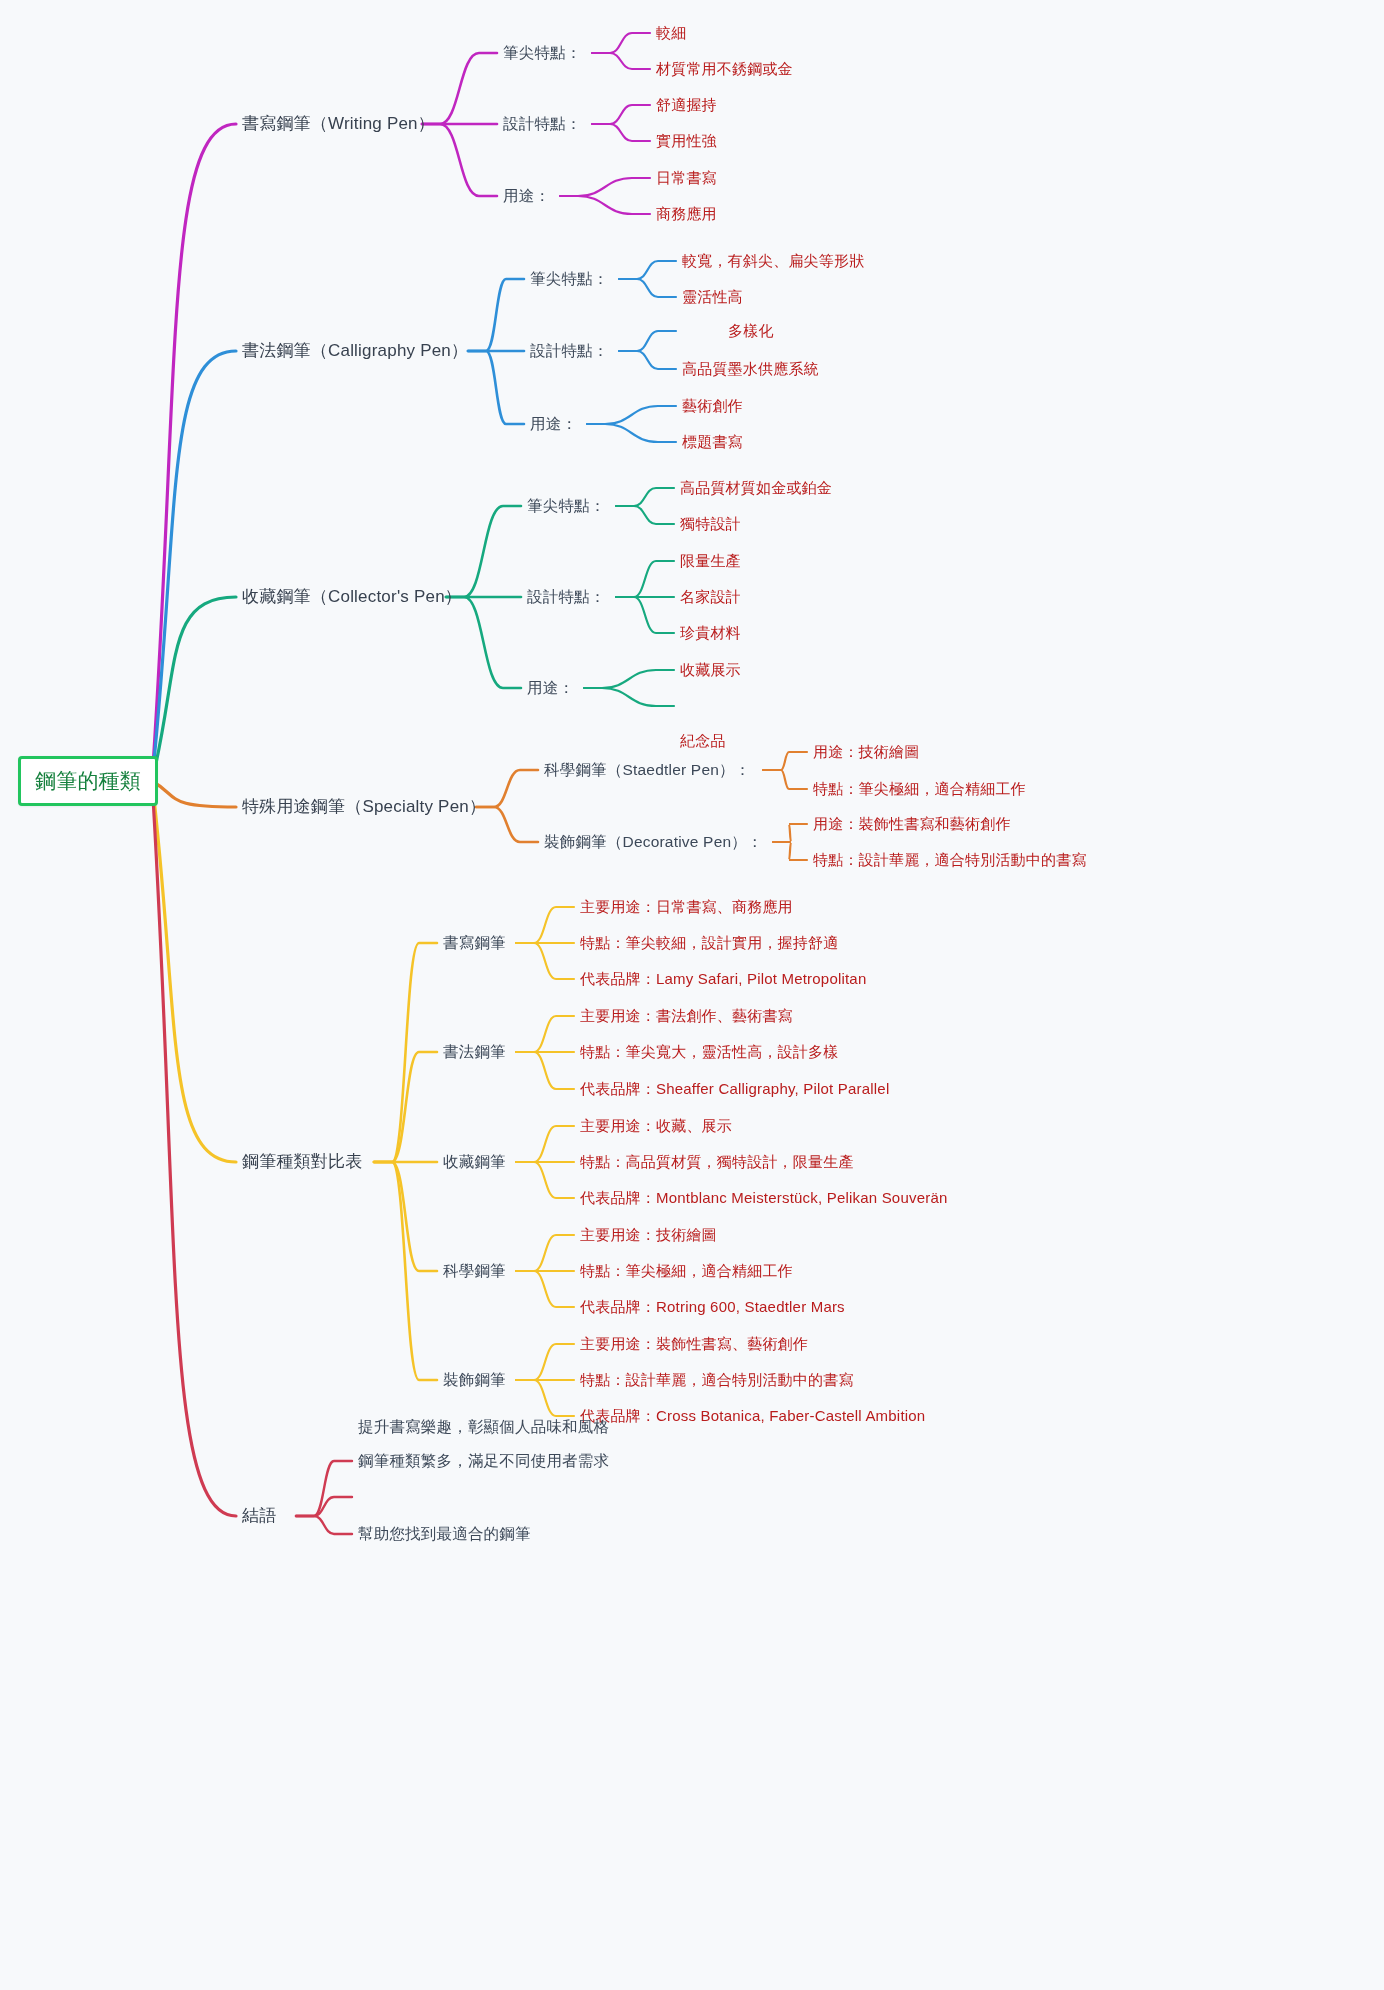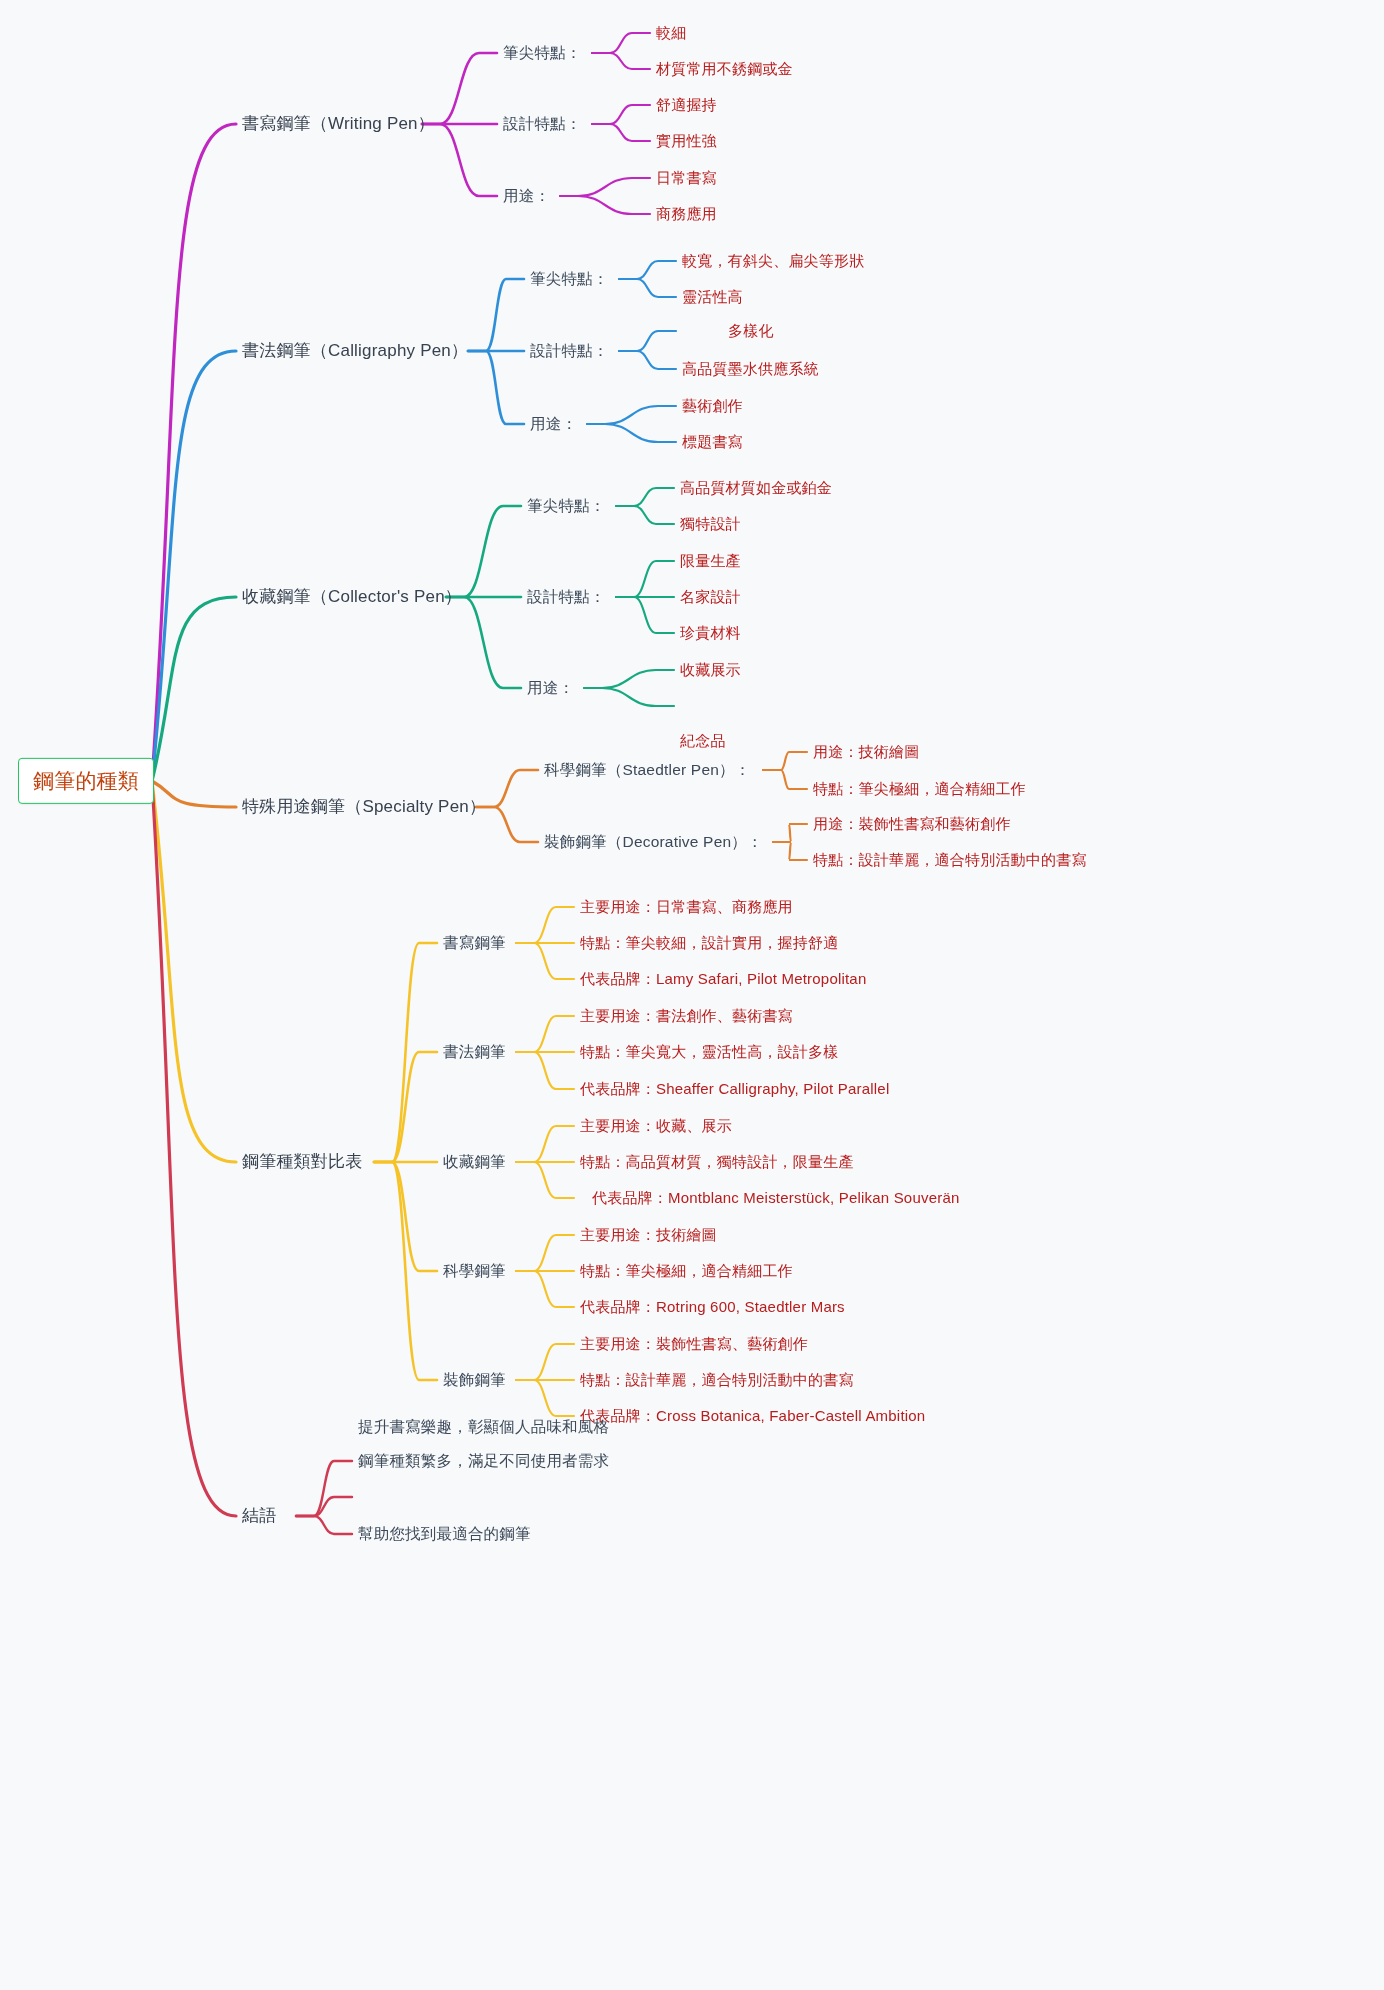--- a/index.html
+++ b/index.html
@@ -25,25 +25,25 @@
     position: absolute;
     color: #3c4858;
     font-size: 16px;
     line-height: 1.25;
     white-space: nowrap;
     transform: translateY(-50%);
     letter-spacing: 0.2px;
   }
   .node-root {
     background: #ffffff;
-    border: 1px solid #22c55e;
+    border: 3px solid #22c55e;
     border-radius: 4px;
     padding: 9px 14px;
     font-size: 21px;
-    color: #c2410c;
+    color: #15803d;
     box-shadow: 0 1px 2px rgba(40,50,70,0.06);
   }
   .node-l1 {
     font-size: 17px;
     color: #37414f;
   }
   .node-l2 {
     font-size: 15.5px;
     color: #3c4858;
   }
@@ -165,21 +165,21 @@
     <div class="node-label node-l3" style="left: 580px; top: 907px;">主要用途：日常書寫、商務應用</div>
     <div class="node-label node-l3" style="left: 580px; top: 943px;">特點：筆尖較細，設計實用，握持舒適</div>
     <div class="node-label node-l3" style="left: 580px; top: 979px;">代表品牌：Lamy Safari, Pilot Metropolitan</div>
     <div class="node-label node-l2" style="left: 443px; top: 1052px;">書法鋼筆</div>
     <div class="node-label node-l3" style="left: 580px; top: 1016px;">主要用途：書法創作、藝術書寫</div>
     <div class="node-label node-l3" style="left: 580px; top: 1052px;">特點：筆尖寬大，靈活性高，設計多樣</div>
     <div class="node-label node-l3" style="left: 580px; top: 1089px;">代表品牌：Sheaffer Calligraphy, Pilot Parallel</div>
     <div class="node-label node-l2" style="left: 443px; top: 1162px;">收藏鋼筆</div>
     <div class="node-label node-l3" style="left: 580px; top: 1126px;">主要用途：收藏、展示</div>
     <div class="node-label node-l3" style="left: 580px; top: 1162px;">特點：高品質材質，獨特設計，限量生產</div>
-    <div class="node-label node-l3" style="left: 592px; top: 1198px;">代表品牌：Montblanc Meisterstück, Pelikan Souverän</div>
+    <div class="node-label node-l3" style="left: 580px; top: 1198px;">代表品牌：Montblanc Meisterstück, Pelikan Souverän</div>
     <div class="node-label node-l2" style="left: 443px; top: 1271px;">科學鋼筆</div>
     <div class="node-label node-l3" style="left: 580px; top: 1235px;">主要用途：技術繪圖</div>
     <div class="node-label node-l3" style="left: 580px; top: 1271px;">特點：筆尖極細，適合精細工作</div>
     <div class="node-label node-l3" style="left: 580px; top: 1307px;">代表品牌：Rotring 600, Staedtler Mars</div>
     <div class="node-label node-l2" style="left: 443px; top: 1380px;">裝飾鋼筆</div>
     <div class="node-label node-l3" style="left: 580px; top: 1344px;">主要用途：裝飾性書寫、藝術創作</div>
     <div class="node-label node-l3" style="left: 580px; top: 1380px;">特點：設計華麗，適合特別活動中的書寫</div>
     <div class="node-label node-l3" style="left: 580px; top: 1416px;">代表品牌：Cross Botanica, Faber-Castell Ambition</div>
     <div class="node-label node-l1" style="left: 242px; top: 1516px;">結語</div>
     <div class="node-label node-l2" style="left: 358px; top: 1461px;">鋼筆種類繁多，滿足不同使用者需求</div>

